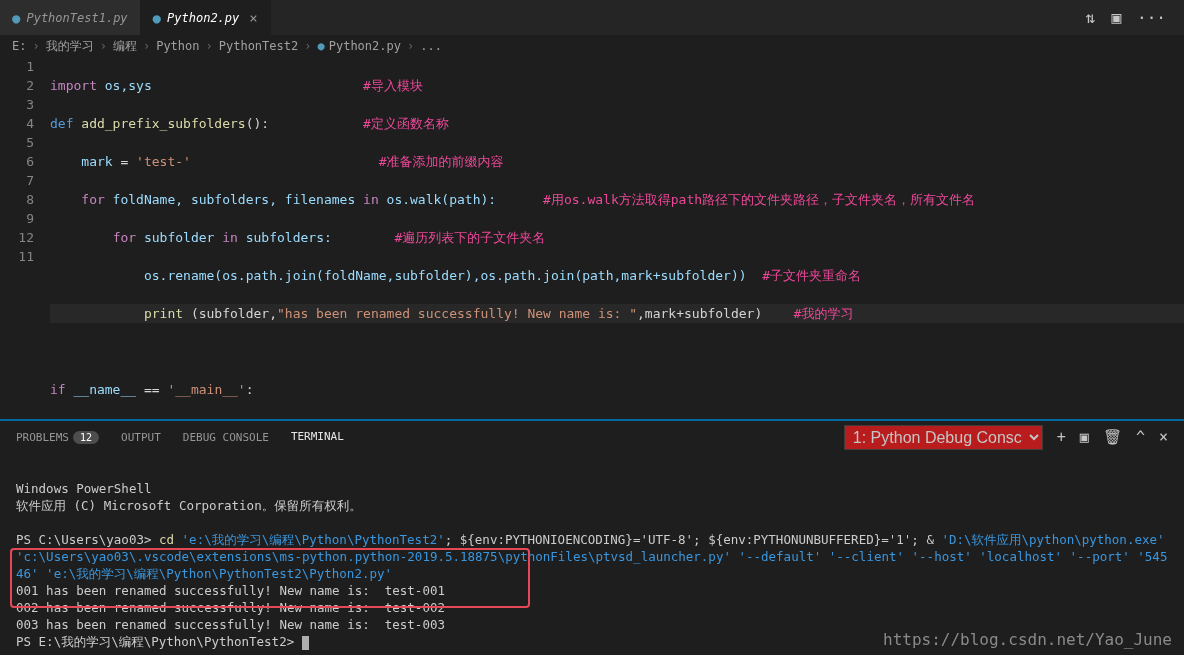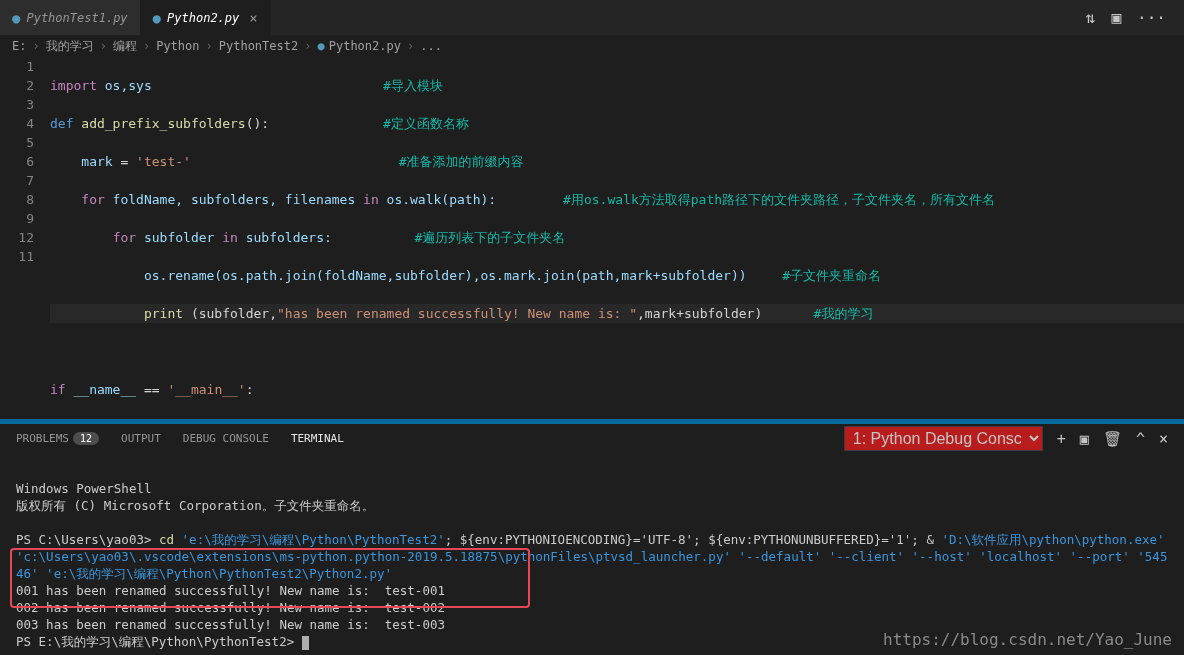--- a/index.html
+++ b/index.html
@@ -14,22 +14,22 @@
 .titlebar-actions { margin-left:auto; display:flex; gap:16px; padding-right:18px; color:#c5c5c5; }
 .titlebar-actions span { cursor:pointer; font-size:16px; }
 .breadcrumb { height:22px; background:#1e1e1e; display:flex; align-items:center; padding:0 12px; font-size:12px; color:#a0a0a0; gap:4px; }
 .bc-sep { color:#666; margin:0 2px; }
 .editor { display:flex; background:#1e1e1e; height:362px; }
 .gutter { width:50px; text-align:right; padding-right:16px; color:#858585; font-size:13px; line-height:19px; padding-top:0; user-select:none; }
 .gutter div { height:19px; }
 .code { flex:1; font-size:13px; line-height:19px; white-space:pre; overflow:hidden; position:relative; }
 .code-line { height:19px; }
 .code-line.hl { background:#282828; }
-.k { color:#c586c0; } .s { color:#ce9178; } .c { color:#14b8a6;margin-left:20px; } .fn { color:#dcdcaa; } .n { color:#9cdcfe; } .p { color:#d4d4d4; } .b { color:#569cd6; }
-.panel-tabs { height:34px; background:#1e1e1e; border-top:5px solid #0369a1; display:flex; align-items:center; padding:0 16px; gap:22px; font-size:11px; }
+.k { color:#c586c0; } .s { color:#ce9178; } .c { color:#ec4899; } .fn { color:#dcdcaa; } .n { color:#9cdcfe; } .p { color:#d4d4d4; } .b { color:#569cd6; }
+.panel-tabs { height:34px; background:#1e1e1e; border-top:2px solid #0369a1; display:flex; align-items:center; padding:0 16px; gap:22px; font-size:11px; }
 .ptab { color:#969696; text-transform:uppercase; cursor:pointer; height:34px; display:flex; align-items:center; }
 .ptab.active { color:#e7e7e7; border-bottom:1px solid #e7e7e7; }
 .badge { background:#4d4d4d; color:#fff; border-radius:10px; padding:1px 7px; font-size:10px; margin-left:4px; }
 .panel-actions { margin-left:auto; display:flex; align-items:center; gap:14px; color:#c5c5c5; }
 .panel-actions select { background:#b91c1c; color:#c5c5c5; border:1px solid #3c3c3c; font-size:16px; padding:2px 4px; }
 .panel-actions .ico { cursor:pointer; font-size:15px; }
 .terminal { background:#1e1e1e; padding:10px 16px; font-size:12.5px; line-height:17px; font-family:Consolas,monospace; white-space:pre-wrap; word-break:break-all; height:202px; position:relative; }
 .t-w { color:#cccccc; } .t-y { color:#dcdcaa; } .t-c { color:#3a96dd; }
 .redbox { position:absolute; border:2px solid #e74856; border-radius:4px; left:10px; top:95px; width:520px; height:60px; pointer-events:none; }
 .watermark { position:absolute; right:12px; bottom:6px; color:#8a8a8a; font-size:16px; }
@@ -85,21 +85,21 @@
       <div>9</div>
       <div>12</div>
       <div>11</div>
   </div>
   <div class="code">
 <div class="code-line"><span class="k">import</span><span class="n"> os,sys</span>                           <span class="c">#导入模块</span></div>
 <div class="code-line"><span class="b">def</span><span class="fn"> add_prefix_subfolders</span><span class="p">():</span>            <span class="c">#定义函数名称</span></div>
 <div class="code-line">    <span class="n">mark</span><span class="p"> = </span><span class="s">'test-'</span>                        <span class="c">#准备添加的前缀内容</span></div>
 <div class="code-line">    <span class="k">for</span><span class="n"> foldName, subfolders, filenames </span><span class="k">in</span><span class="n"> os.walk(path):</span>      <span class="c">#用os.walk方法取得path路径下的文件夹路径，子文件夹名，所有文件名</span></div>
 <div class="code-line">        <span class="k">for</span><span class="n"> subfolder </span><span class="k">in</span><span class="n"> subfolders:</span>        <span class="c">#遍历列表下的子文件夹名</span></div>
-<div class="code-line">            <span class="n">os.rename(os.path.join(foldName,subfolder),os.mark.join(path,mark+subfolder))</span>  <span class="c">#子文件夹重命名</span></div>
+<div class="code-line">            <span class="n">os.rename(os.path.join(foldName,subfolder),os.path.join(path,mark+subfolder))</span>  <span class="c">#子文件夹重命名</span></div>
 <div class="code-line hl">            <span class="fn">print</span><span class="p"> (subfolder,</span><span class="s">"has been renamed successfully! New name is: "</span><span class="p">,mark+subfolder)</span>    <span class="c">#我的学习</span></div>
 <div class="code-line"></div>
 <div class="code-line"><span class="k">if</span><span class="n"> __name__ </span><span class="p">== </span><span class="s">'__main__'</span><span class="p">:</span></div>
 <div class="code-line">            </div>
 
   </div>
 </div>
 
 <div class="panel-tabs">
   <div class="ptab">
@@ -114,21 +114,21 @@
     <span class="ico">+</span>
     <span class="ico">▣</span>
     <span class="ico">🗑</span>
     <span class="ico">^</span>
     <span class="ico">×</span>
   </div>
 </div>
 
 <div class="terminal">
 <span class="t-w">Windows PowerShell</span>
-<span class="t-w">版权所有 (C) Microsoft Corporation。子文件夹重命名。</span>
+<span class="t-w">软件应用 (C) Microsoft Corporation。保留所有权利。</span>
 
 <span class="t-w">PS C:\Users\yao03&gt; </span><span class="t-y">cd </span><span class="t-c">'e:\我的学习\编程\Python\PythonTest2'</span><span class="t-w">; ${env:PYTHONIOENCODING}='UTF-8'; ${env:PYTHONUNBUFFERED}='1'; &amp; </span><span class="t-c">'D:\软件应用\python\python.exe' 'c:\Users\yao03\.vscode\extensions\ms-python.python-2019.5.18875\pythonFiles\ptvsd_launcher.py' '--default' '--client' '--host' 'localhost' '--port' '54546' 'e:\我的学习\编程\Python\PythonTest2\Python2.py'</span>
 <span class="t-w">001 has been renamed successfully! New name is:  test-001</span>
 <span class="t-w">002 has been renamed successfully! New name is:  test-002</span>
 <span class="t-w">003 has been renamed successfully! New name is:  test-003</span>
 <span class="t-w">PS E:\我的学习\编程\Python\PythonTest2&gt; </span><span class="cursor-block"></span>
   <div class="redbox"></div>
 </div>
 
 <div class="watermark">https://blog.csdn.net/Yao_June</div>

